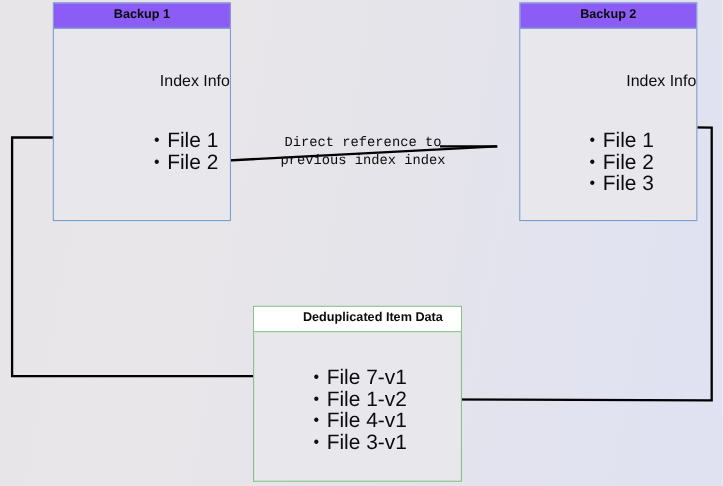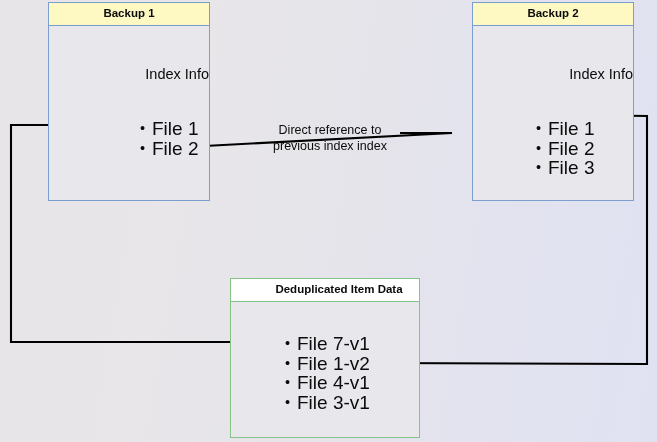--- a/index.html
+++ b/index.html
@@ -43,21 +43,21 @@
     box-sizing: border-box;
     width: 100%;
     text-align: center;
     font-weight: bold;
     font-size: 11.5px;
     color: #0b0b0b;
     padding: 4px 0 5px 0;
     line-height: 13px;
   }
   .node-blue > .node-title {
-    background: #fef9c3;
+    background: #8b5cf6;
     border-bottom: 1.6px solid #7a9fce;
   }
   .node-green > .node-title {
     background: #ffffff;
     border-bottom: 1.6px solid #86c386;
     padding-left: 28px;
   }
   .node-body {
     position: relative;
     box-sizing: border-box;
@@ -95,20 +95,21 @@
     line-height: 19.5px;
     color: #0b0b0b;
   }
   
   .caption {
     position: absolute;
     text-align: center;
     font-size: 12.5px;
     line-height: 16px;
     color: #0b0b0b;
+    font-family: Liberation Mono, monospace;
   }
 </style>
 </head>
 <body>
 
 <div id="canvas">
 
   <svg class="edge-line" viewBox="0 0 657 442" width="657" height="442" xmlns="http://www.w3.org/2000/svg">
     <defs>
       <marker id="arrowEnd" viewBox="0 0 12 10" refX="10.5" refY="5" markerWidth="9" markerHeight="7.5" orient="auto-start-reverse">

